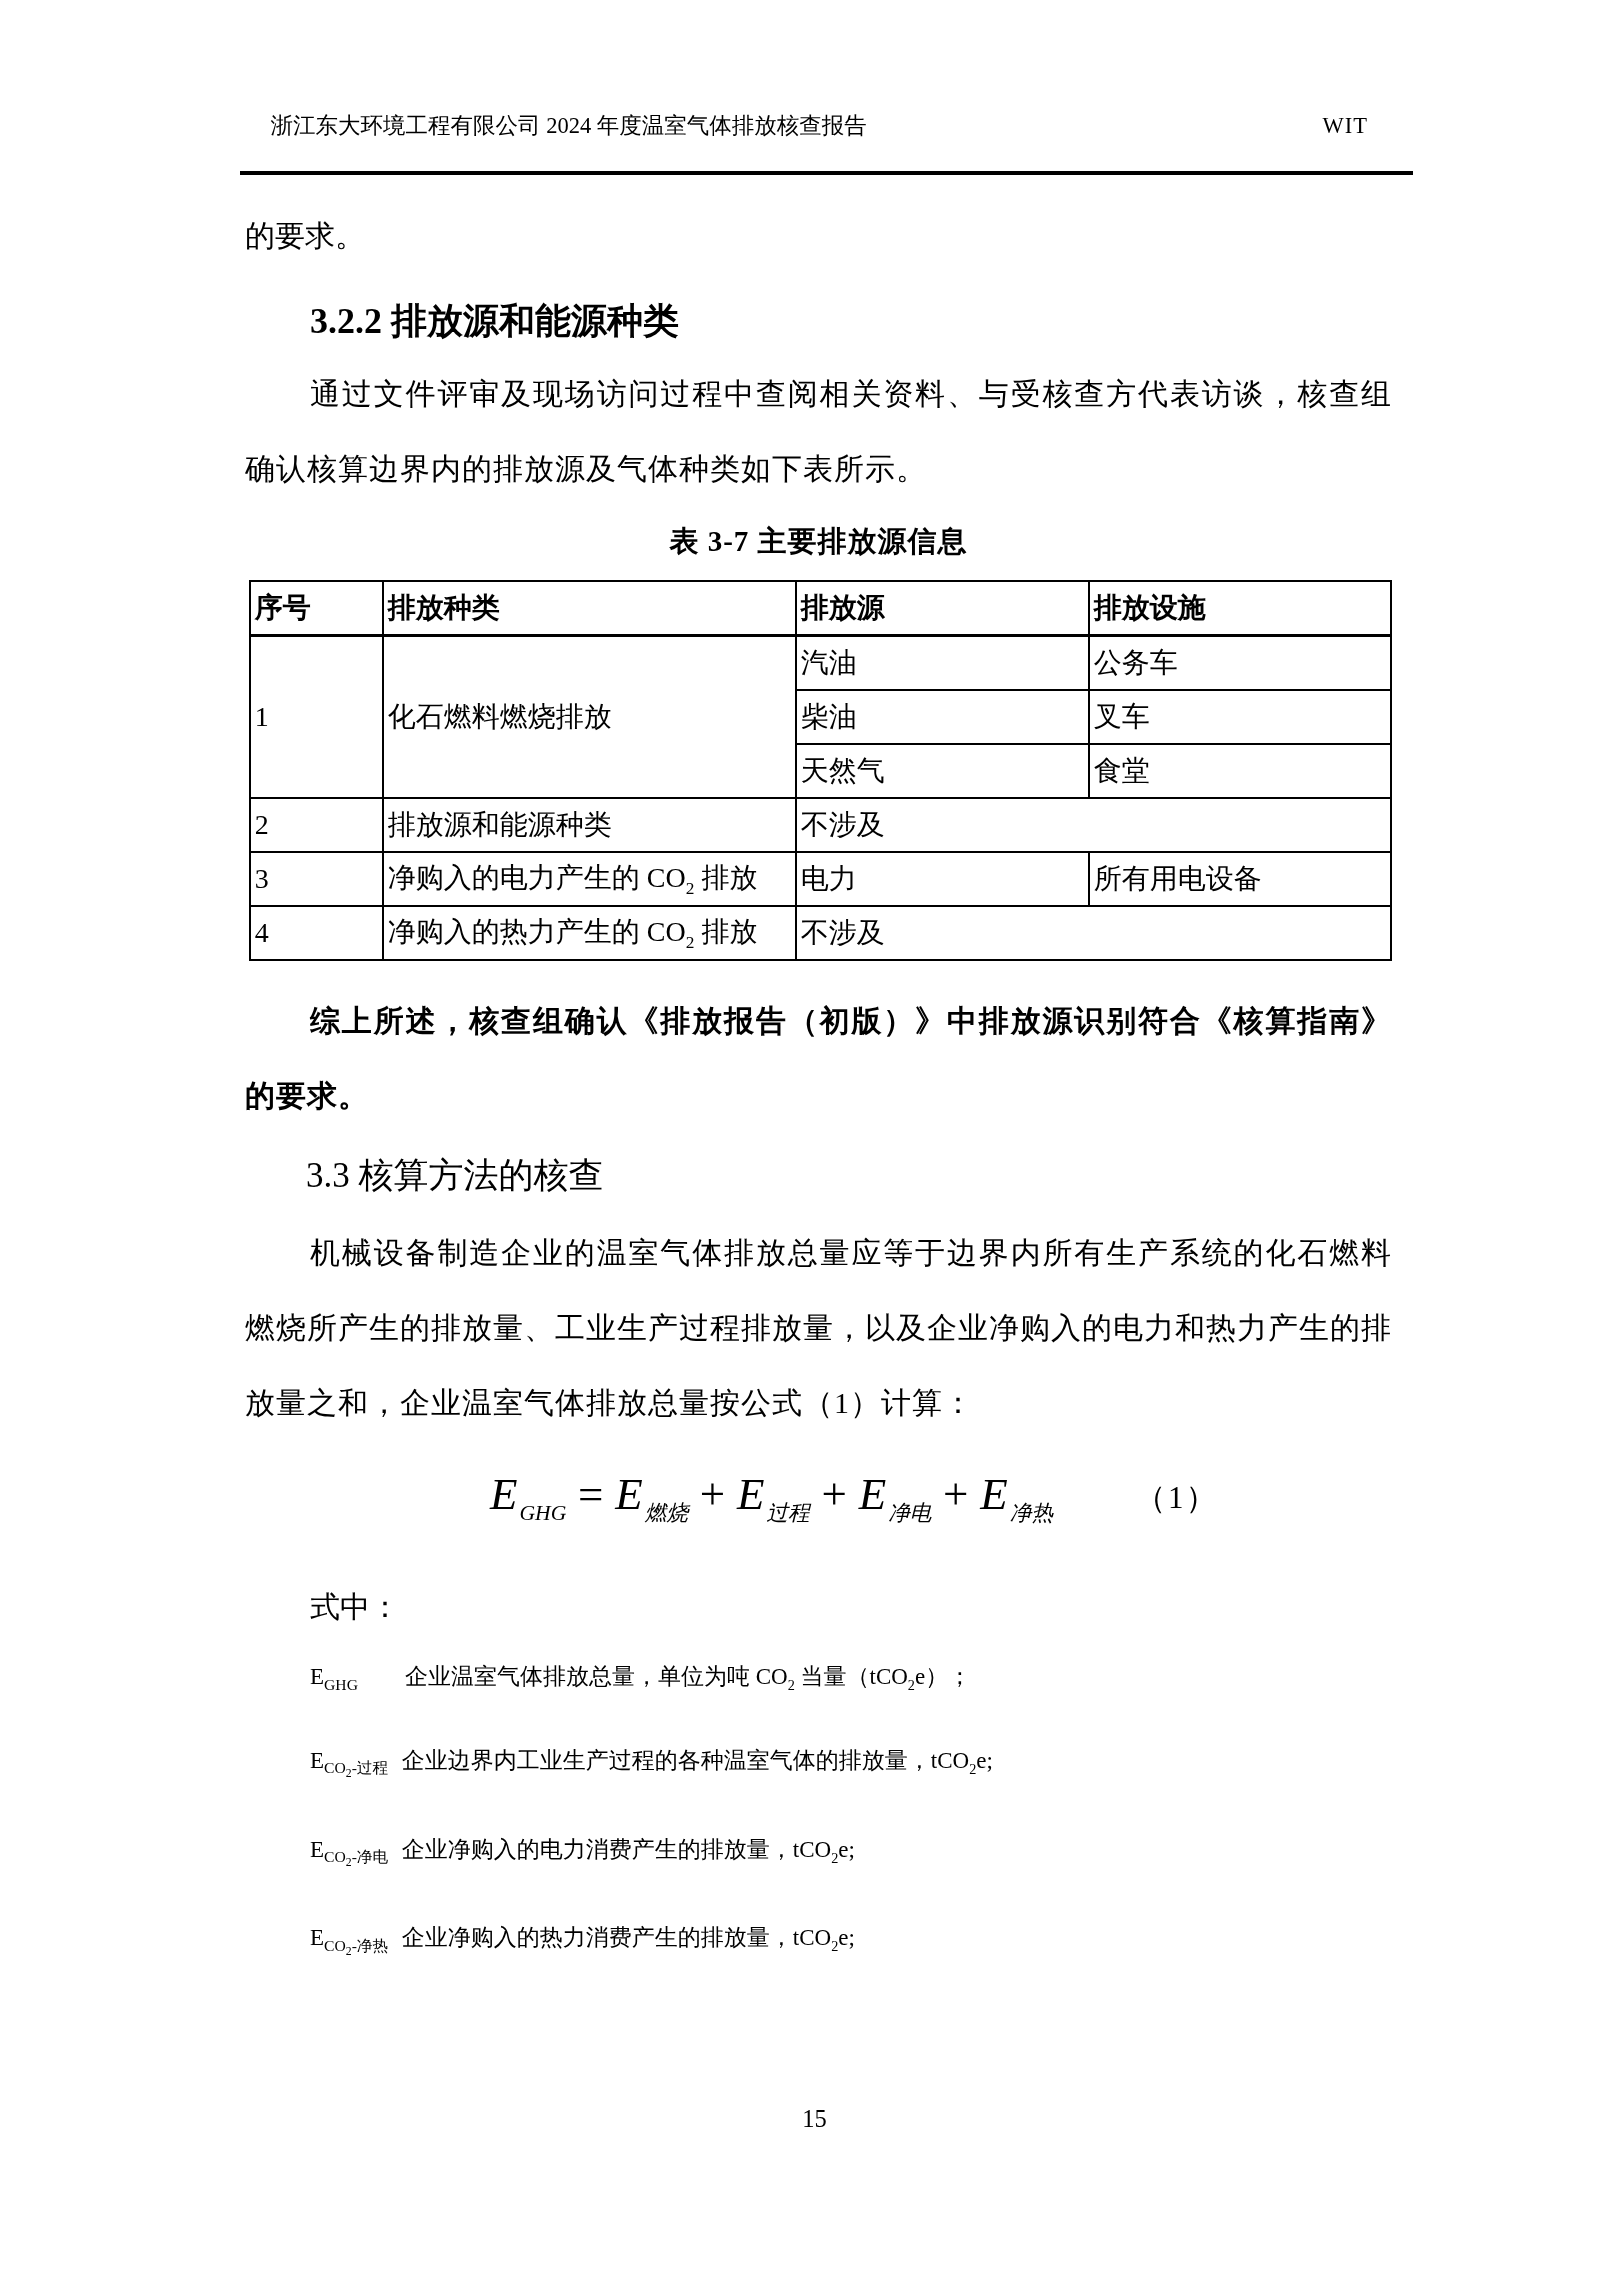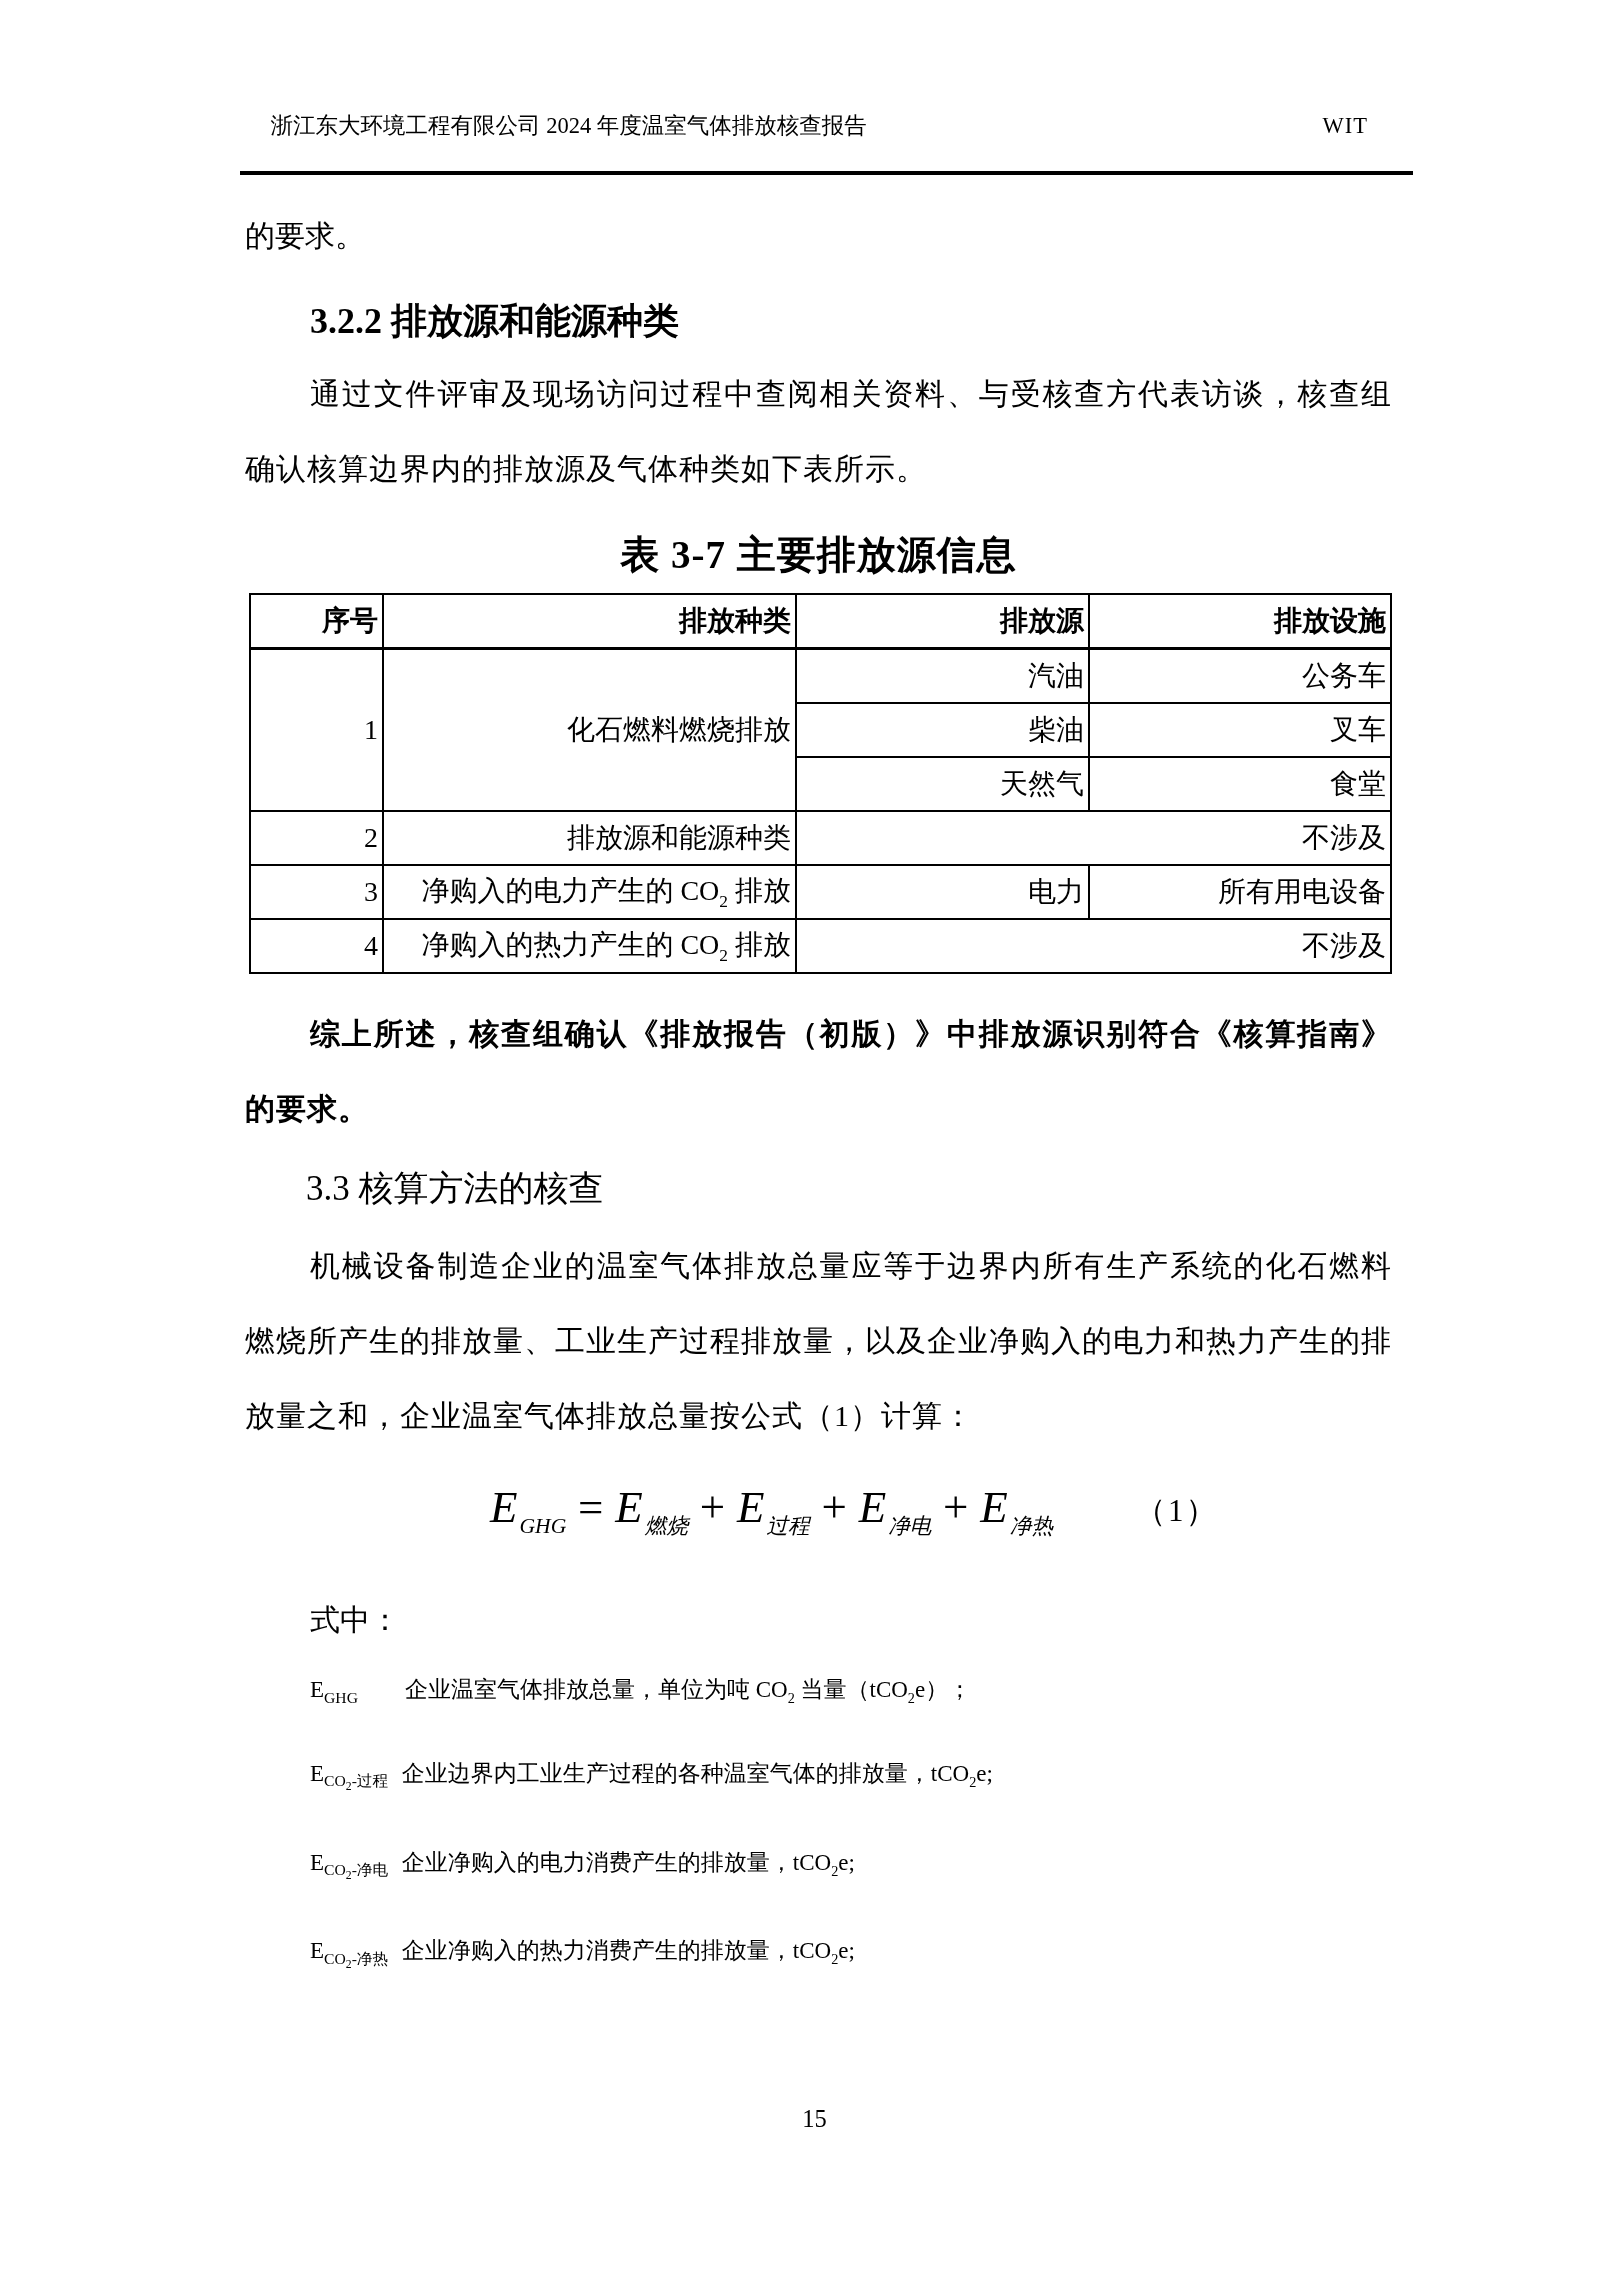--- a/index.html
+++ b/index.html
@@ -23,31 +23,31 @@
   .header-logo{margin-right:43px;letter-spacing:1px;}
   .header-rule{
     position:absolute;left:240px;right:216px;top:171px;height:3.9px;background:#000;
   }
   
   .content{position:absolute;left:245px;top:0;width:1147px;}
   .req{margin-top:216px;font-size:30px;line-height:39px;}
   .h322{margin-top:45px;font-size:36px;font-weight:bold;padding-left:65px;line-height:43px;}
   .para{font-size:30px;line-height:75px;text-align:justify;text-indent:65px;letter-spacing:1px;}
   .para1{margin-top:12.7px;}
-  .tbl-title{margin-top:29px;font-size:39px;font-weight:bold;text-align:center;line-height:39px;letter-spacing:1px;}
+  .tbl-title{margin-top:16px;font-size:29px;font-weight:bold;text-align:center;line-height:39px;letter-spacing:1px;}
   
   table.tbl{
     border-collapse:collapse;margin-top:19.6px;margin-left:3.9px;
     width:1141px;table-layout:fixed;border:2.9px solid #000;
   }
   .tbl col.c1{width:133px;} .tbl col.c2{width:413px;}
   .tbl col.c3{width:293px;} .tbl col.c4{width:302px;}
   .tbl th,.tbl td{
     border:2px solid #000;height:52px;padding:0 3.9px;
-    text-align:right;vertical-align:middle;font-size:28px;
+    text-align:left;vertical-align:middle;font-size:28px;
   }
   .tbl th{font-weight:bold;border-bottom:3.9px solid #000;}
   .tbl tr.thick>td{border-top:2.9px solid #000;}
   .tbl sub{font-size:0.62em;}
   
   .conclusion{margin-top:21.6px;font-weight:bold;}
   .h33{margin-top:19.6px;font-size:35px;font-weight:normal;padding-left:61px;line-height:47px;}
   .para2{margin-top:15.7px;}
   
   .formula-row{position:relative;margin-top:27.4px;height:78px;font-size:45px;}

